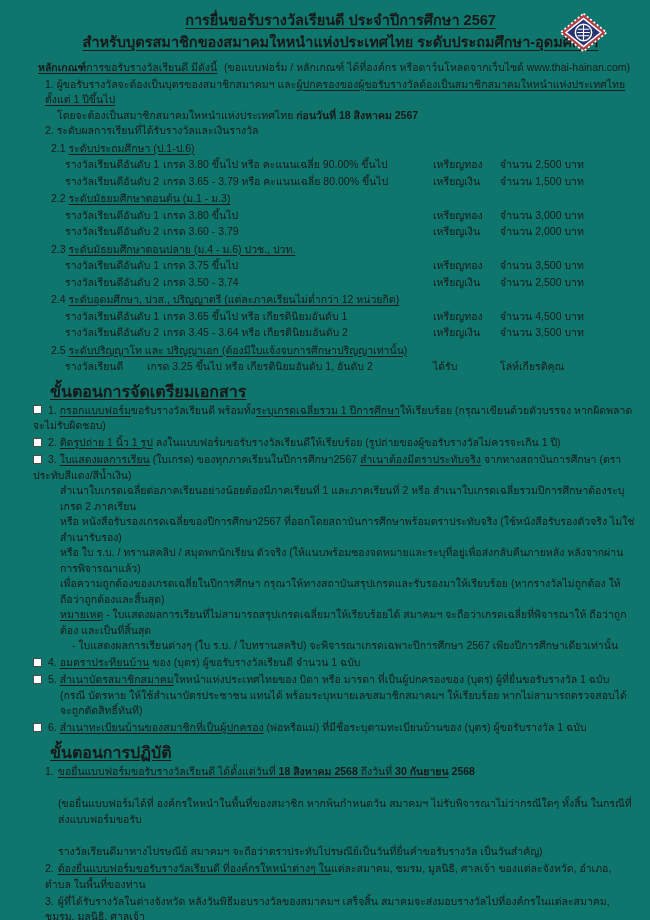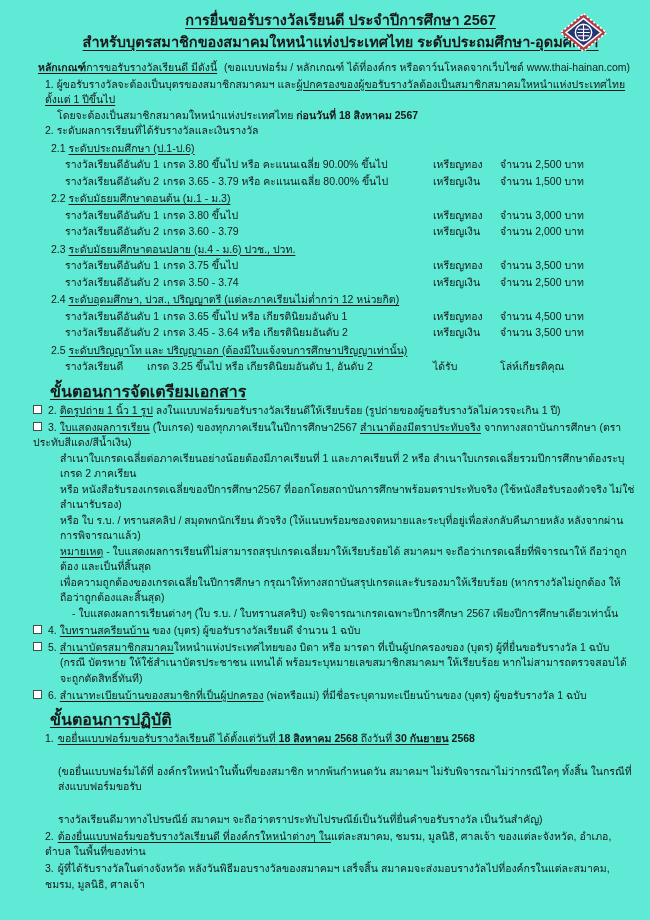--- a/index.html
+++ b/index.html
@@ -1,19 +1,19 @@
 <!DOCTYPE html>
 <html><head>
 <meta charset="utf-8">
 <style>
   * { box-sizing: border-box; }
   html, body { margin:0; padding:0; background:#ffffff; }
   .page {
     width:650px; height:920px; position:relative; overflow:hidden;
-    background:#5eead4; color:#181818;
+    background:#0f766e; color:#181818;
     font-family:"Liberation Sans", sans-serif;
     font-size:10.5px; line-height:15.5px;
     padding:10px 14px 6px 45px;
   }
   .u  { text-decoration:underline; text-underline-offset:2px; }
   .b  { font-weight:700; }
   .titles { text-align:center; font-weight:700; font-size:14.5px; line-height:21.5px; }
   .titles .t { text-decoration:underline; text-underline-offset:3px; }
   .logo { position:absolute; left:560px; top:13px; width:47px; height:39px; }
 
@@ -153,33 +153,36 @@
   <div class="arow">
     <span class="alabel">รางวัลเรียนดี</span>
     <span class="adesc">เกรด 3.25 ขึ้นไป หรือ เกียรตินิยมอันดับ 1, อันดับ 2</span>
     <span class="amedal">ได้รับ</span>
     <span class="aamt">โล่ห์เกียรติคุณ</span>
   </div>
 
   <div class="sec-head">ขั้นตอนการจัดเตรียมเอกสาร</div>
 
   <div class="cb-line">
+    <span class="cb"></span><span class="cno">1.</span><span><span class="u">กรอกแบบฟอร์ม</span><span>ขอรับรางวัลเรียนดี พร้อมทั้ง</span><span class="u">ระบุเกรดเฉลี่ยรวม 1 ปีการศึกษา</span><span>ให้เรียบร้อย (กรุณาเขียนด้วยตัวบรรจง หากผิดพลาดจะไม่รับผิดชอบ)</span></span>
+  </div>
+  <div class="cb-line">
     <span class="cb"></span><span class="cno">2.</span><span><span class="u">ติดรูปถ่าย 1 นิ้ว 1 รูป</span><span> ลงในแบบฟอร์มขอรับรางวัลเรียนดีให้เรียบร้อย (รูปถ่ายของผู้ขอรับรางวัลไม่ควรจะเกิน 1 ปี)</span></span>
   </div>
   <div class="cb-line">
     <span class="cb"></span><span class="cno">3.</span><span><span class="u">ใบแสดงผลการเรียน</span><span> (ใบเกรด) ของทุกภาคเรียนในปีการศึกษา2567  </span><span class="u">สำเนาต้องมีตราประทับจริง</span><span> จากทางสถาบันการศึกษา (ตราประทับสีแดง/สีน้ำเงิน)</span></span>
   </div>
   <div class="cont">สำเนาใบเกรดเฉลี่ยต่อภาคเรียนอย่างน้อยต้องมีภาคเรียนที่ 1 และภาคเรียนที่ 2   หรือ สำเนาใบเกรดเฉลี่ยรวมปีการศึกษาต้องระบุเกรด 2 ภาคเรียน</div>
   <div class="cont">หรือ  หนังสือรับรองเกรดเฉลี่ยของปีการศึกษา2567   ที่ออกโดยสถาบันการศึกษาพร้อมตราประทับจริง  (ใช้หนังสือรับรองตัวจริง ไม่ใช่สำเนารับรอง)</div>
   <div class="cont">หรือ  ใบ ร.บ. / ทรานสคลิป / สมุดพกนักเรียน ตัวจริง (ให้แนบพร้อมซองจดหมายและระบุที่อยู่เพื่อส่งกลับคืนภายหลัง หลังจากผ่านการพิจารณาแล้ว)</div>
+  <div class="cont">เพื่อความถูกต้องของเกรดเฉลี่ยในปีการศึกษา กรุณาให้ทางสถาบันสรุปเกรดและรับรองมาให้เรียบร้อย (หากรางวัลไม่ถูกต้อง ให้ถือว่าถูกต้องและสิ้นสุด)</div>
   <div class="cont"><span class="u">หมายเหตุ</span><span> - ใบแสดงผลการเรียนที่ไม่สามารถสรุปเกรดเฉลี่ยมาให้เรียบร้อยได้ สมาคมฯ จะถือว่าเกรดเฉลี่ยที่พิจารณาให้ ถือว่าถูกต้อง และเป็นที่สิ้นสุด</span></div>
-  <div class="cont">เพื่อความถูกต้องของเกรดเฉลี่ยในปีการศึกษา กรุณาให้ทางสถาบันสรุปเกรดและรับรองมาให้เรียบร้อย (หากรางวัลไม่ถูกต้อง ให้ถือว่าถูกต้องและสิ้นสุด)</div>
   <div class="cont2">- ใบแสดงผลการเรียนต่างๆ (ใบ ร.บ. / ใบทรานสคริป) จะพิจารณาเกรดเฉพาะปีการศึกษา 2567  เพียงปีการศึกษาเดียวเท่านั้น</div>
   <div class="cb-line">
-    <span class="cb"></span><span class="cno">4.</span><span><span class="u">ใบทรานสครียนบ้าน</span><span> ของ (บุตร) ผู้ขอรับรางวัลเรียนดี จำนวน 1 ฉบับ</span></span>
+    <span class="cb"></span><span class="cno">4.</span><span><span class="u">อมตราประทียนบ้าน</span><span> ของ (บุตร) ผู้ขอรับรางวัลเรียนดี จำนวน 1 ฉบับ</span></span>
   </div>
   <div class="cb-line">
     <span class="cb"></span><span class="cno">5.</span><span><span class="u">สำเนาบัตรสมาชิกสมาคม</span><span>ใหหนำแห่งประเทศไทยของ บิดา หรือ มารดา ที่เป็นผู้ปกครองของ (บุตร) ผู้ที่ยื่นขอรับรางวัล 1 ฉบับ</span></span>
   </div>
   <div class="cont">(กรณี บัตรหาย ให้ใช้สำเนาบัตรประชาชน แทนได้ พร้อมระบุหมายเลขสมาชิกสมาคมฯ ให้เรียบร้อย หากไม่สามารถตรวจสอบได้ จะถูกตัดสิทธิ์ทันที)</div>
   <div class="cb-line">
     <span class="cb"></span><span class="cno">6.</span><span><span class="u">สำเนาทะเบียนบ้านของสมาชิกที่เป็นผู้ปกครอง</span><span> (พ่อหรือแม่) ที่มีชื่อระบุตามทะเบียนบ้านของ (บุตร) ผู้ขอรับรางวัล 1 ฉบับ</span></span>
   </div>
 
   <div class="sec-head">ขั้นตอนการปฏิบัติ</div>

